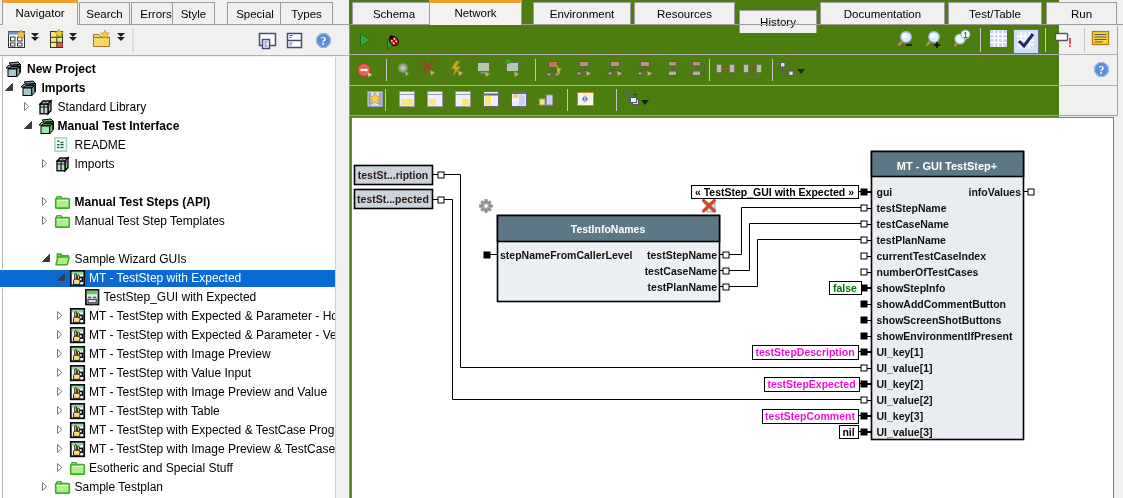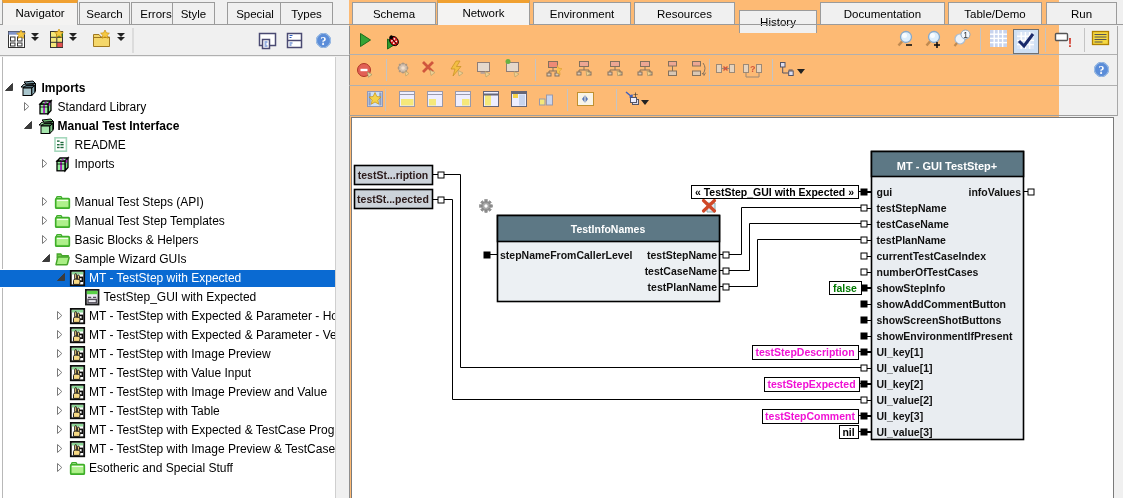--- a/index.html
+++ b/index.html
@@ -148,20 +148,26 @@
  <circle cx="7.5" cy="7.5" r="7" fill="#5b8dd9" stroke="#3a6ab0"></circle>
  <circle cx="7.5" cy="7.5" r="7" fill="none" stroke="#9ec0ea" stroke-width="1.2"></circle>
  <text x="7.5" y="12" font-size="12" font-weight="bold" fill="#fff" text-anchor="middle" font-family="Liberation Serif">?</text>
 </g>
 </svg>
   </div>
 
   <div class="abs" id="tree" style="left:0;top:57px;width:336px;height:441px;background:#fff;overflow:hidden;border-right:1px solid #cfcfcf;">
   <div class="abs" style="left:2px;top:0;width:1px;height:212px;background:#b8b8b8;"></div>
   <div class="abs" style="left:2px;top:231px;width:1px;height:210px;background:#b8b8b8;"></div>
+  <div class="treerow" style="top:3px">
+          <svg class="ticon" style="left:4px" width="17" height="17">
+            <use href="#i-box"></use>
+          </svg>
+          <span class="txt" style="left:27px;font-weight:bold">New Project</span>
+        </div>
 <div class="treerow" style="top:22px">
           <svg class="arr" style="left:5px" width="9" height="9">
             <use href="#i-arr-e"></use>
           </svg>
           <svg class="ticon" style="left:19px" width="17" height="17">
             <use href="#i-box"></use>
           </svg>
           <span class="txt" style="left:41.5px;font-weight:bold">Imports</span>
         </div>
 <div class="treerow" style="top:41px">
@@ -197,39 +203,30 @@
           </svg>
           <span class="txt" style="left:74.5px;font-weight:normal">Imports</span>
         </div>
 <div class="treerow" style="top:136px">
           <svg class="arr" style="left:42px" width="9" height="9">
             <use href="#i-arr-c"></use>
           </svg>
           <svg class="ticon" style="left:54px" width="17" height="17">
             <use href="#i-fold"></use>
           </svg>
-          <span class="txt" style="left:74.5px;font-weight:normal">Manual Test Steps (API)</span>
+          <span class="txt" style="left:74.5px;font-weight:bold">Manual Test Steps (API)</span>
         </div>
 <div class="treerow" style="top:155px">
           <svg class="arr" style="left:42px" width="9" height="9">
             <use href="#i-arr-c"></use>
           </svg>
           <svg class="ticon" style="left:54px" width="17" height="17">
             <use href="#i-fold"></use>
           </svg>
           <span class="txt" style="left:74.5px;font-weight:normal">Manual Test Step Templates</span>
-        </div>
-<div class="treerow" style="top:174px">
-          <svg class="arr" style="left:42px" width="9" height="9">
-            <use href="#i-arr-c"></use>
-          </svg>
-          <svg class="ticon" style="left:54px" width="17" height="17">
-            <use href="#i-fold"></use>
-          </svg>
-          <span class="txt" style="left:74.5px;font-weight:normal">Basic Blocks &amp; Helpers</span>
         </div>
 <div class="treerow" style="top:193px">
           <svg class="arr" style="left:42px" width="9" height="9">
             <use href="#i-arr-e"></use>
           </svg>
           <svg class="ticon" style="left:54px" width="17" height="17">
             <use href="#i-foldo"></use>
           </svg>
           <span class="txt" style="left:74.5px;font-weight:normal">Sample Wizard GUIs</span>
         </div>
@@ -322,33 +319,42 @@
         </div>
 <div class="treerow" style="top:402px">
           <svg class="arr" style="left:57px" width="9" height="9">
             <use href="#i-arr-c"></use>
           </svg>
           <svg class="ticon" style="left:69px" width="17" height="17">
             <use href="#i-fold"></use>
           </svg>
           <span class="txt" style="left:89px;font-weight:normal">Esotheric and Special Stuff</span>
         </div>
+<div class="treerow" style="top:421px">
+          <svg class="arr" style="left:42px" width="9" height="9">
+            <use href="#i-arr-c"></use>
+          </svg>
+          <svg class="ticon" style="left:54px" width="17" height="17">
+            <use href="#i-fold"></use>
+          </svg>
+          <span class="txt" style="left:74.5px;font-weight:normal">Sample Testplan</span>
+        </div>
   </div>
 </div>
 
-<div class="abs" style="left:349px;top:0;width:710px;height:498px;background:#fdba74;">
+<div class="abs" style="left:349px;top:0;width:710px;height:498px;background:#4d7c0f;">
 
   <div class="tabline" style="left:0;top:24px;width:774px;"></div>
   <div class="tab" style="left:3px;width:84px;">Schema</div>
-  <div class="tab active" style="left:88px;width:93px;text-align:center;">Network</div>
+  <div class="tab active" style="left:80px;width:93px;text-align:center;">Network</div>
   <div class="tab" style="left:184px;width:98px;">Environment</div>
   <div class="tab" style="left:285px;width:101px;">Resources</div>
   <div class="tab" style="left:390px;width:78px;margin-top:8px;">History</div>
   <div class="tab" style="left:471px;width:125px;">Documentation</div>
-  <div class="tab" style="left:599px;width:94px;">Table/Demo</div>
+  <div class="tab" style="left:599px;width:94px;">Test/Table</div>
   <div class="tab" style="left:697px;width:71px;">Run</div>
   <div class="abs" style="left:0;top:26px;width:1px;height:472px;background:#8f8f8f;"></div>
   <div class="abs" style="left:768px;top:26px;width:1px;height:90px;background:#a8a8a8;"></div>
 
   <div class="abs" style="left:0;top:25px;width:768px;height:30px;border-bottom:1px solid #b0b0b0;"></div>
   <div class="abs" style="left:0;top:56px;width:768px;height:30px;border-bottom:1px solid #b0b0b0;"></div>
   <div class="abs" style="left:0;top:87px;width:768px;height:29px;border-bottom:1px solid #9f9f9f;"></div>
   <div class="abs" id="rtoolbar" style="left:0;top:25px;width:774px;height:90px;">
   <svg width="774" height="90" style="position:absolute;left:0;top:0">
 

